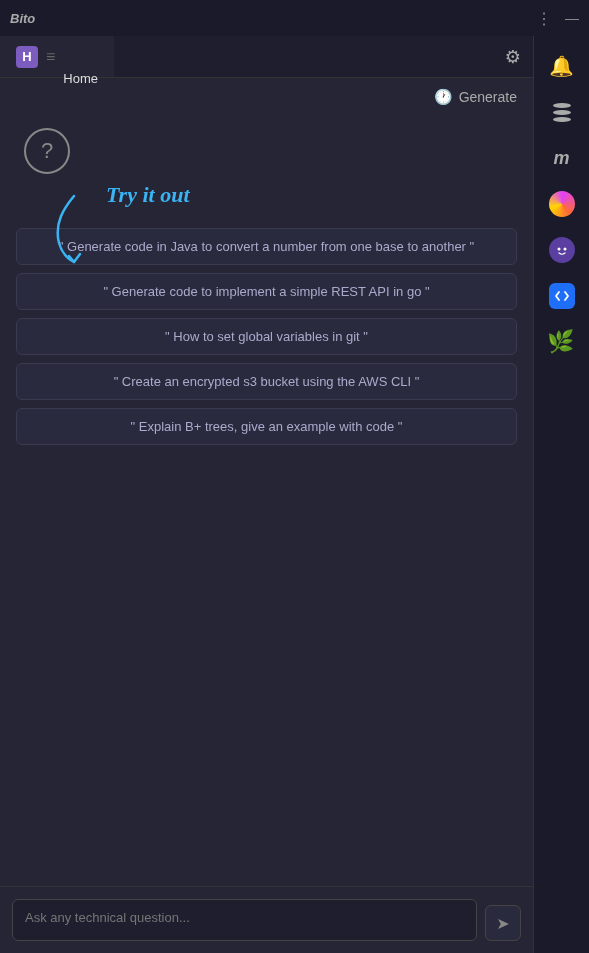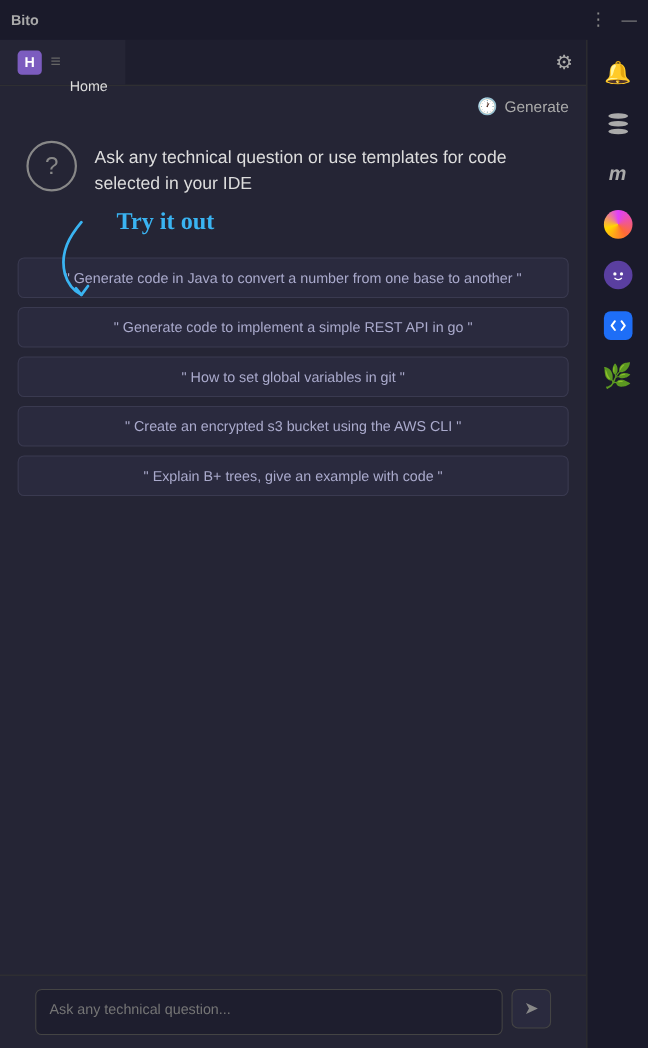--- a/index.html
+++ b/index.html
@@ -22,20 +22,21 @@
       background: #1a1a2a;
       display: flex;
       align-items: center;
       justify-content: space-between;
       padding: 0 10px;
       z-index: 100;
     }
     .title-bar-left {
       display: flex;
       gap: 6px;
+      font-style: italic;
     }
     .title-bar-controls {
       display: flex;
       gap: 12px;
       align-items: center;
     }
 
     
     .main-container {
       position: absolute;
@@ -154,20 +155,21 @@
 
     
     .try-section {
       padding: 0 24px 16px 40px;
       position: relative;
     }
     .try-text {
       font-size: 22px;
       color: #3ab4f2;
       font-family: 'Comic Sans MS', 'Chalkboard SE', cursive;
+      font-style: italic;
       font-weight: bold;
       margin-left: 16px;
     }
     .arrow-svg {
       position: absolute;
       left: 44px;
       top: 6px;
     }
 
     
@@ -188,23 +190,24 @@
       text-align: center;
       width: 100%;
     }
 
     
     .input-area {
       position: absolute;
       bottom: 0;
       left: 0;
       right: 0;
-      padding: 12px 32px;
+      padding: 12px 12px;
       background: #252535;
       display: flex;
+      align-items: flex-end;
       gap: 8px;
       border-top: 1px solid #333;
       margin-top: 44px;
     }
     .input-box {
       flex: 1;
       background: #1e1e2e;
       border: 1px solid #444;
       border-radius: 6px;
       padding: 10px 12px;
@@ -304,21 +307,20 @@
       <button class="history-btn">
         <span class="history-icon">🕐</span>
         <span>Generate</span>
       </button>
     </div>
 
     <div class="hero-section">
       <div class="question-icon">
         <span>?</span>
       </div>
-      <div class="hero-text">Ask any technical question or use templates for code selected in your IDE</div>
     </div>
 
     <div class="try-section">
 
       <svg class="arrow-svg" width="80" height="80" viewBox="0 0 80 80" fill="none">
         <path d="M 30 8 C 20 20, 10 35, 15 55 C 17 62, 22 70, 30 74" stroke="#3ab4f2" stroke-width="2.5" fill="none" stroke-linecap="round"></path>
         <path d="M 25 68 L 30 74 L 36 66" stroke="#3ab4f2" stroke-width="2.5" fill="none" stroke-linecap="round" stroke-linejoin="round"></path>
       </svg>
       <div style="display:flex; align-items:center; padding-left:50px;">
         <span class="try-text">Try it out</span>

